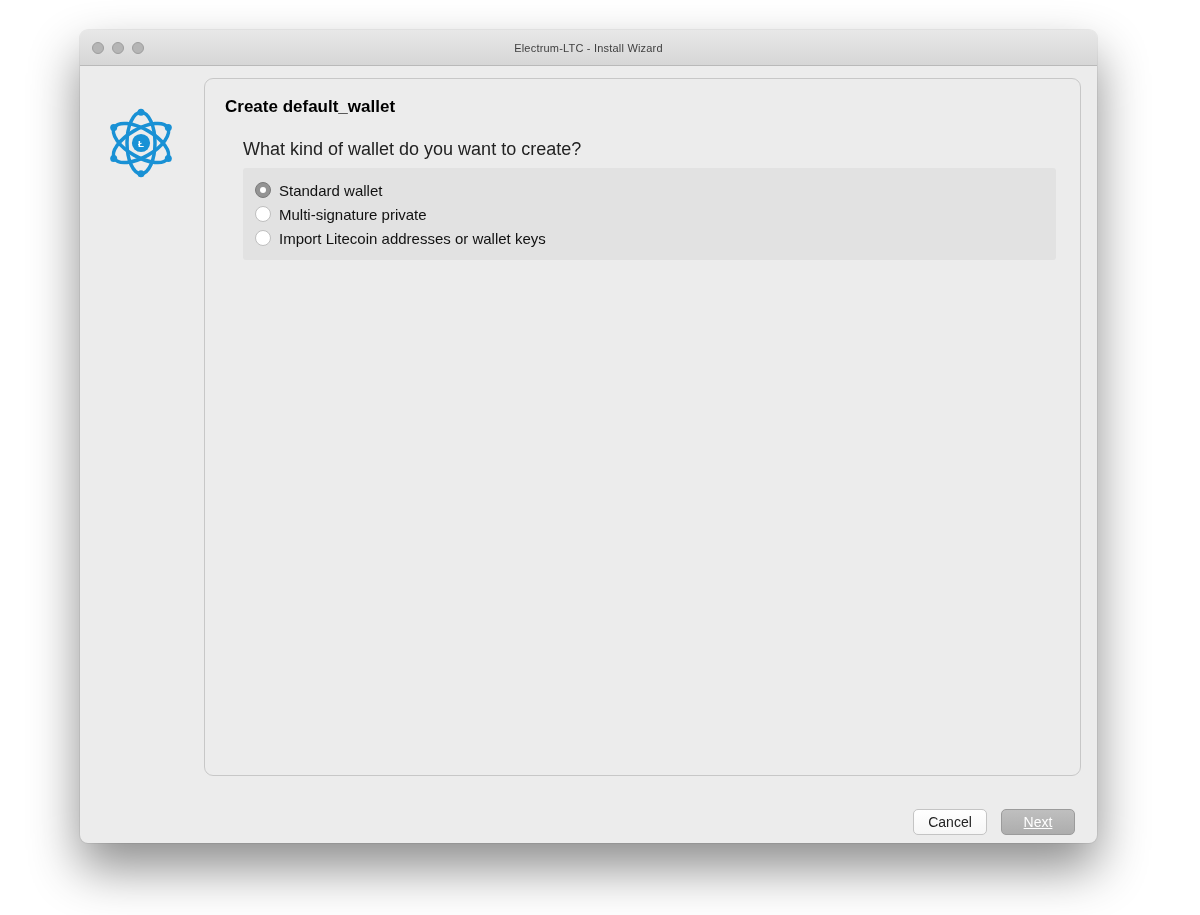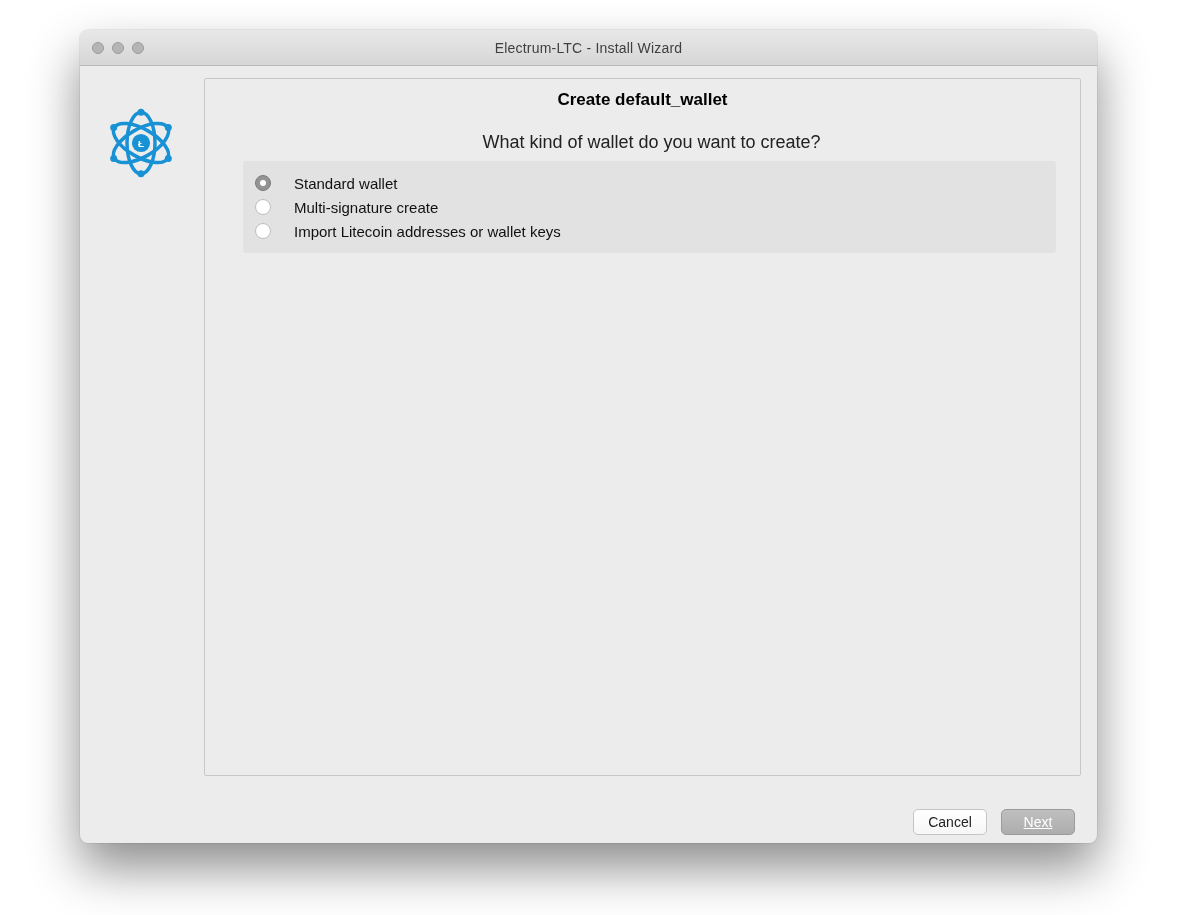--- a/index.html
+++ b/index.html
@@ -42,21 +42,21 @@
   }
   .tl {
     width: 12px;
     height: 12px;
     border-radius: 50%;
     background: #b5b5b5;
     border: 1px solid #9d9d9d;
     box-sizing: border-box;
   }
   .title-text {
-    font-size: 14px;
+    font-size: 11px;
     color: #3f3f3f;
     letter-spacing: 0.2px;
   }
   
   .window-body {
     display: flex;
     height: calc(100% - 35px);
     box-sizing: border-box;
     padding: 12px 16px 16px 16px;
     gap: 12px;
@@ -70,26 +70,25 @@
   .logo-col {
     width: 90px;
     display: flex;
     justify-content: center;
     padding-top: 30px;
   }
   .content-panel {
     flex: 1;
     border: 1px solid #c7c7c7;
     background: #ececec;
-    border-radius: 2px;
-    padding: 11px 20px 20px 20px;
+    border-radius: 9px;
+    padding: 18px 20px 20px 20px;
     box-sizing: border-box;
     display: flex;
     flex-direction: column;
-    text-align: center;
   }
   .heading {
     font-size: 17px;
     font-weight: 700;
     color: #000;
     margin-bottom: 22px;
   }
   .prompt {
     font-size: 18px;
     color: #222;
@@ -103,21 +102,20 @@
     border-radius: 3px;
     padding: 10px 12px 10px 12px;
   }
   .opt {
     display: flex;
     align-items: center;
     height: 24px;
     font-size: 15px;
     color: #111;
     cursor: default;
-    gap: 15px;
   }
   .radio {
     width: 16px;
     height: 16px;
     border-radius: 50%;
     background: #ffffff;
     border: 1px solid #bfbfbf;
     margin-right: 8px;
     box-sizing: border-box;
     display: flex;
@@ -211,21 +209,21 @@
         <div class="heading">Create default_wallet</div>
         <div class="prompt">What kind of wallet do you want to create?</div>
 
         <div class="options-box">
           <div class="opt">
             <span class="radio selected"></span>
             <span>Standard wallet</span>
           </div>
           <div class="opt">
             <span class="radio"></span>
-            <span>Multi-signature create</span>
+            <span>Multi-signature private</span>
           </div>
           <div class="opt">
             <span class="radio"></span>
             <span>Import Litecoin addresses or wallet keys</span>
           </div>
         </div>
       </div>
 
     </div>
 

